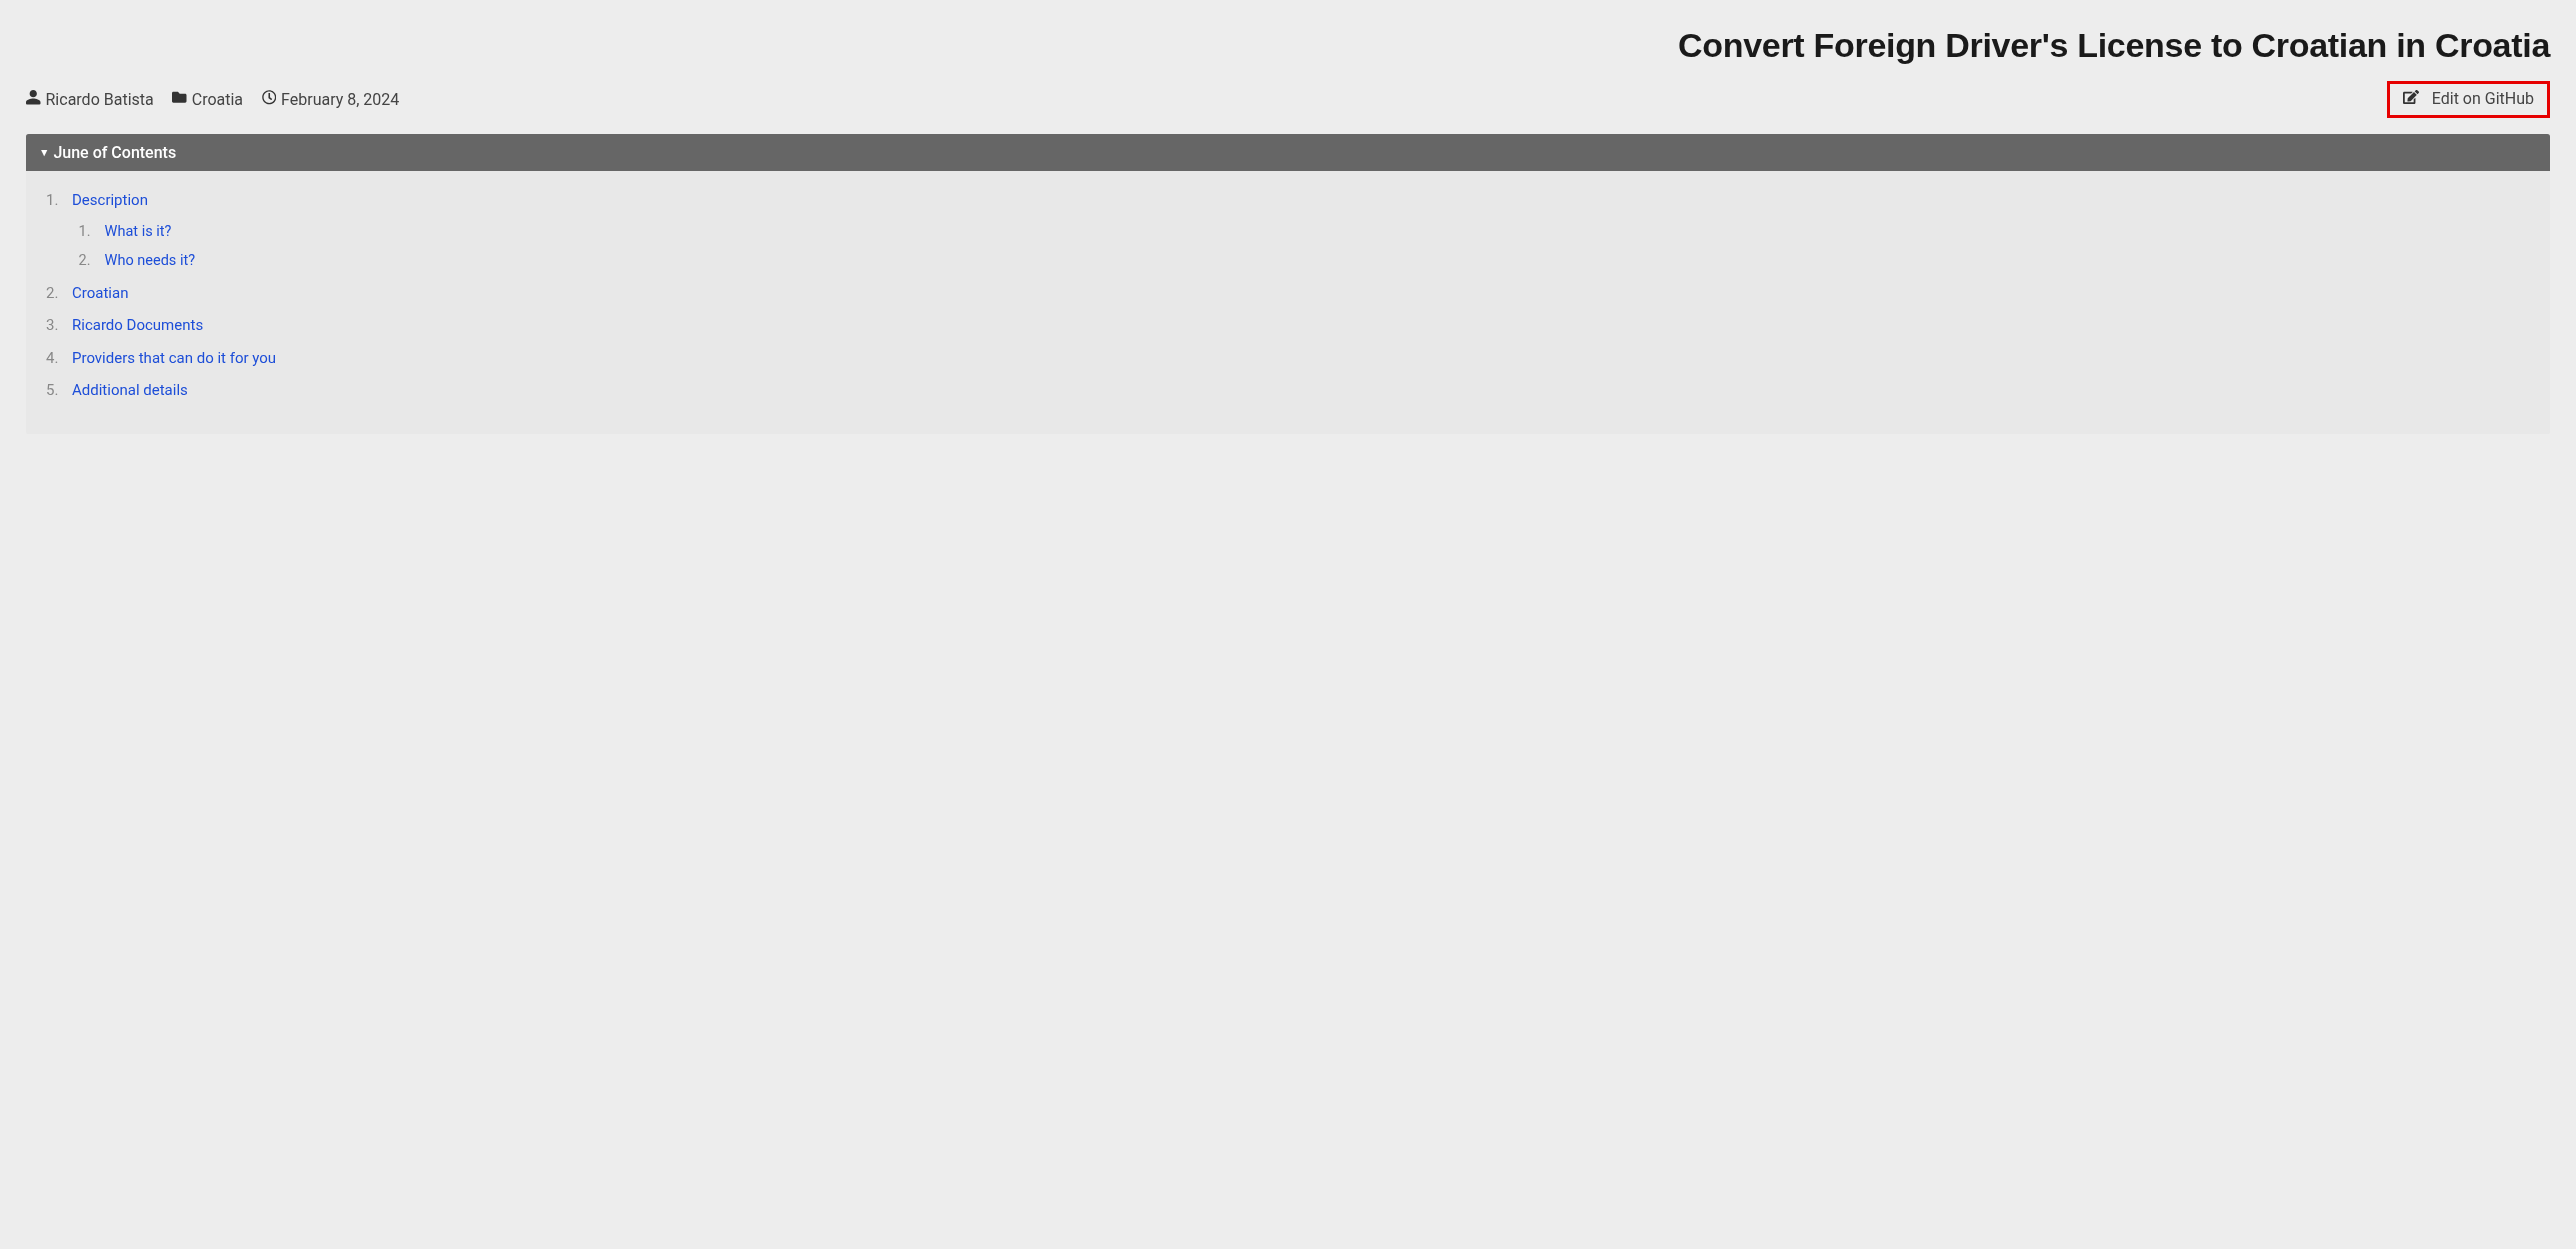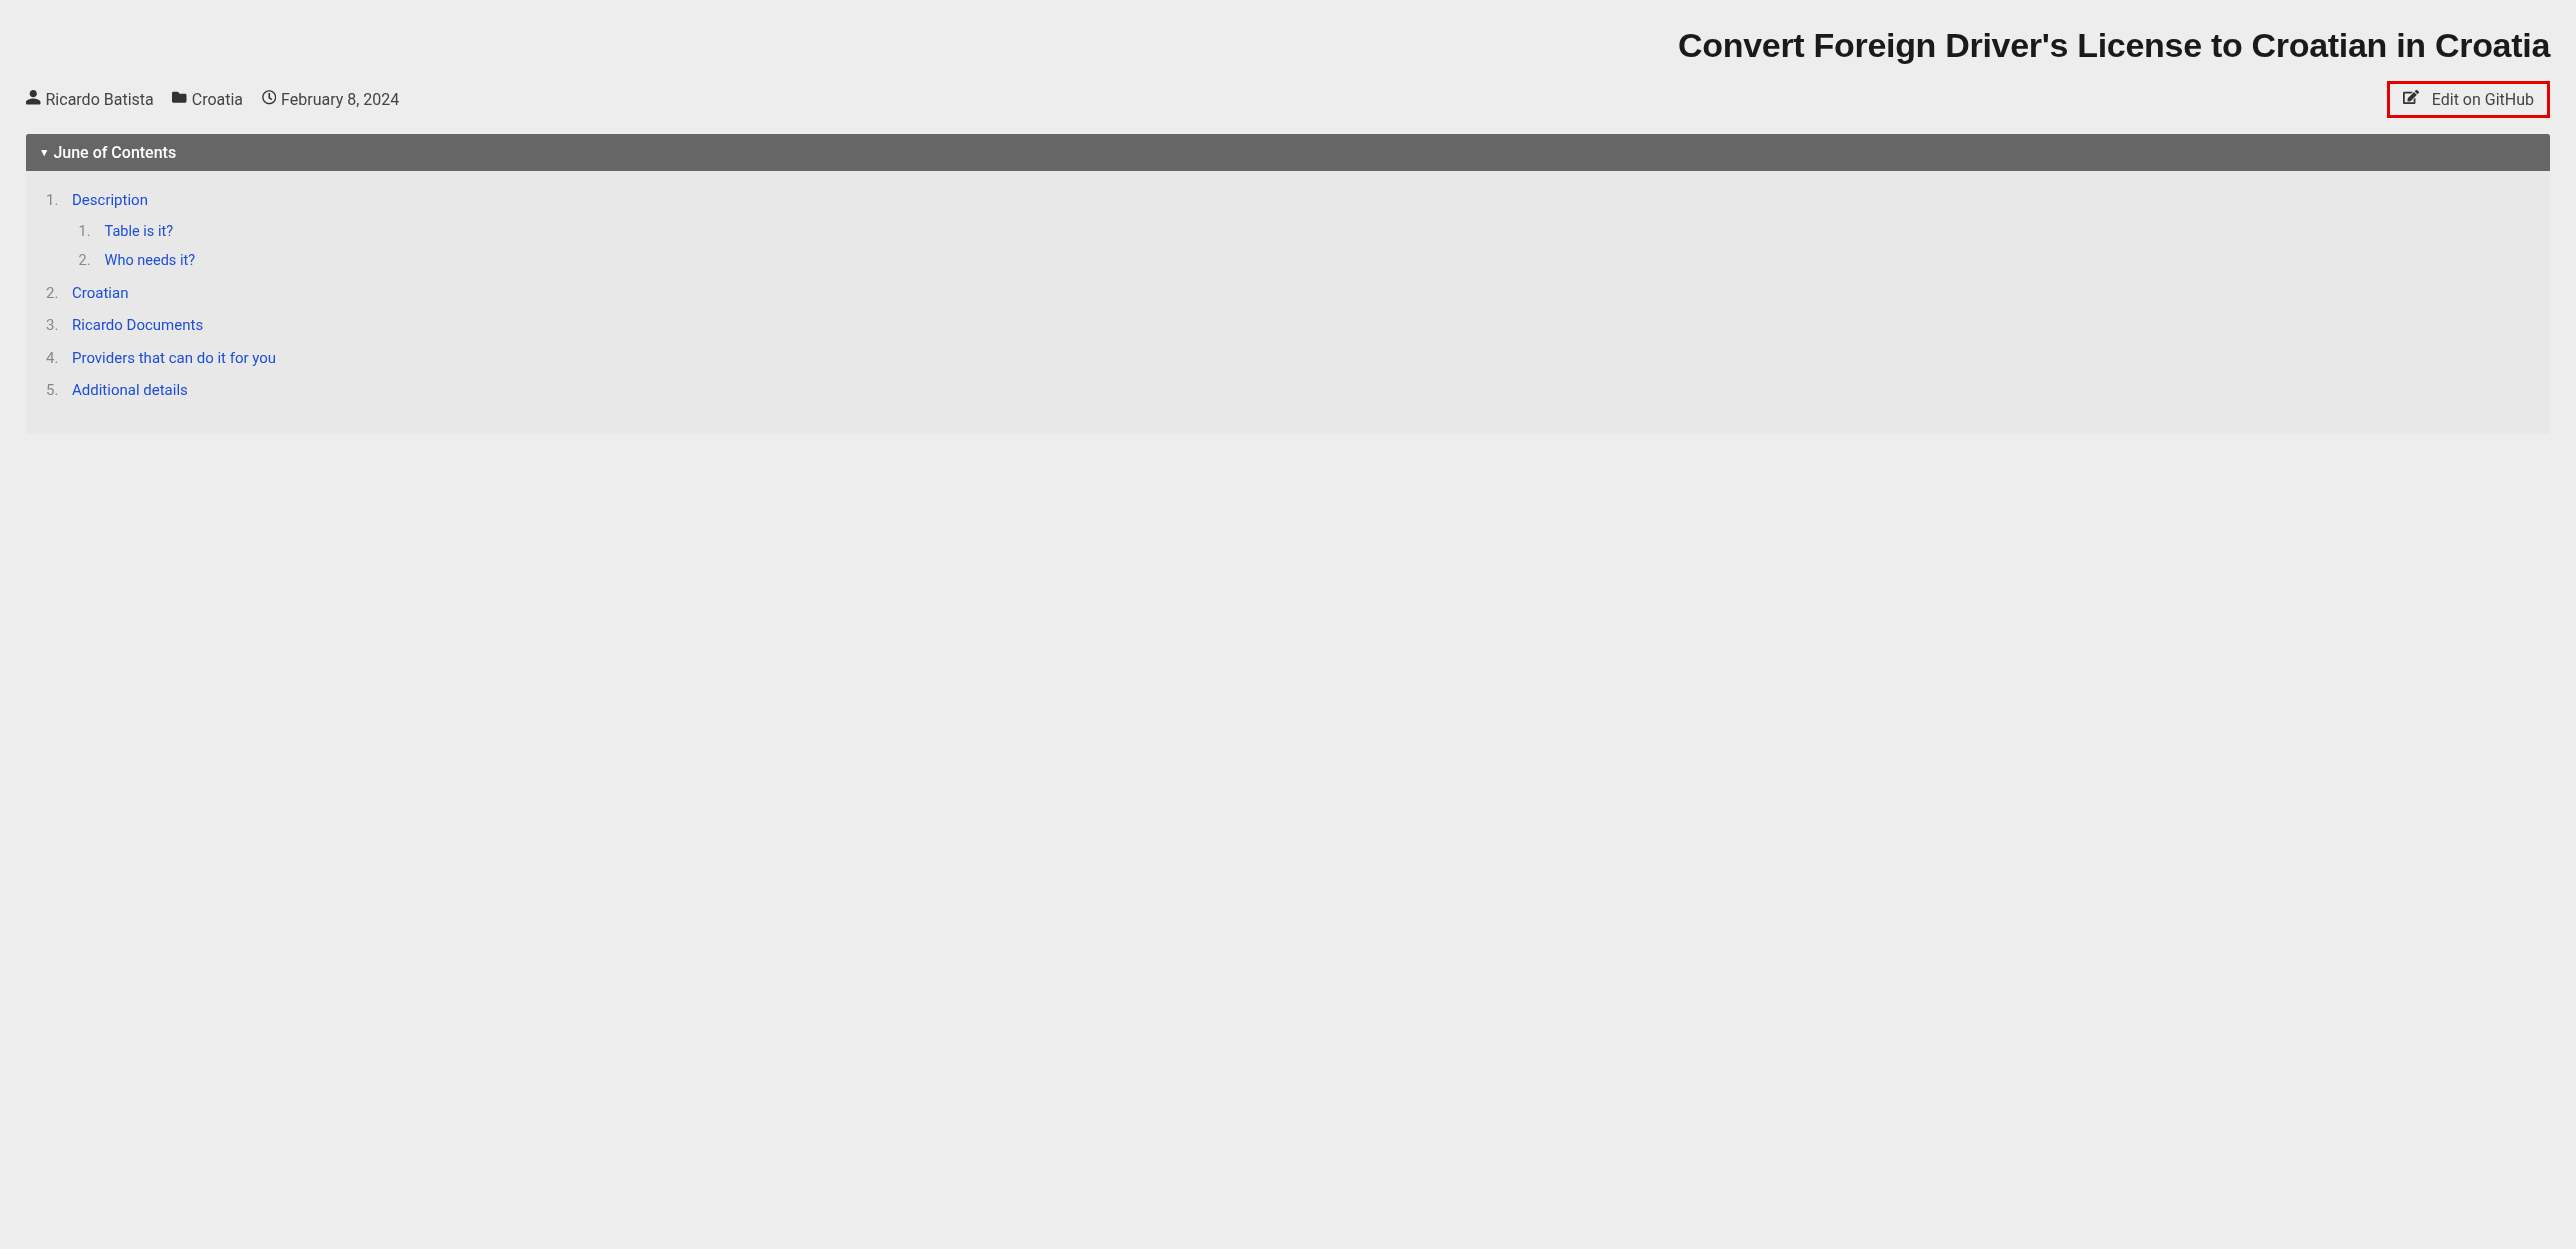--- a/index.html
+++ b/index.html
@@ -36,21 +36,21 @@
       align-items: center;
       gap: 5px;
     }
     .meta-item svg {
       width: 14.5px;
       height: 14.5px;
       fill: #333;
     }
     .edit-link {
       display: flex;
-      align-items: center;
+      align-items: flex-start;
       gap: 13px;
       color: #444;
       font-size: 16px;
       border: 3.3px solid #e60000;
       padding: 5.3px 13px;
       text-decoration: none;
       cursor: pointer;
     }
     .edit-link svg {
       width: 16px;
@@ -170,21 +170,21 @@
   <div class="toc-header">
     <span class="triangle">▼</span>
     <span>June of Contents</span>
   </div>
   <div class="toc-body">
     <ol class="toc-list">
       <li>
         <a class="toc-link">Description</a>
         <ol class="toc-sublist">
           <li>
-            <a class="toc-link">Table is it?</a>
+            <a class="toc-link">What is it?</a>
           </li>
           <li>
             <a class="toc-link">Who needs it?</a>
           </li>
         </ol>
       </li>
       <li>
         <a class="toc-link">Croatian</a>
       </li>
       <li>

